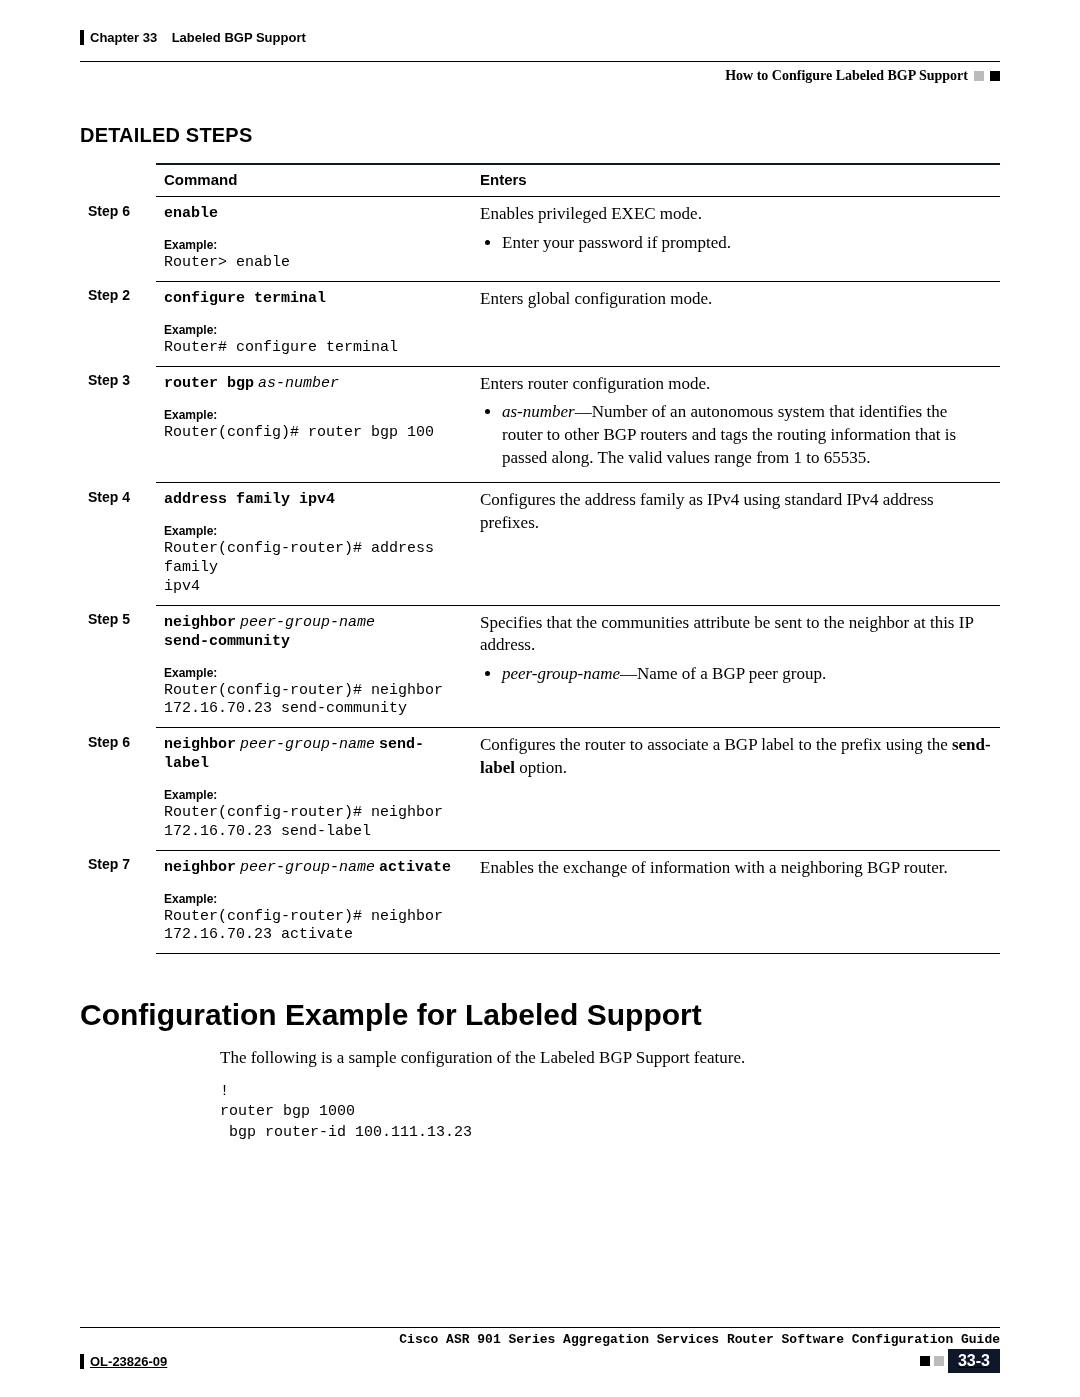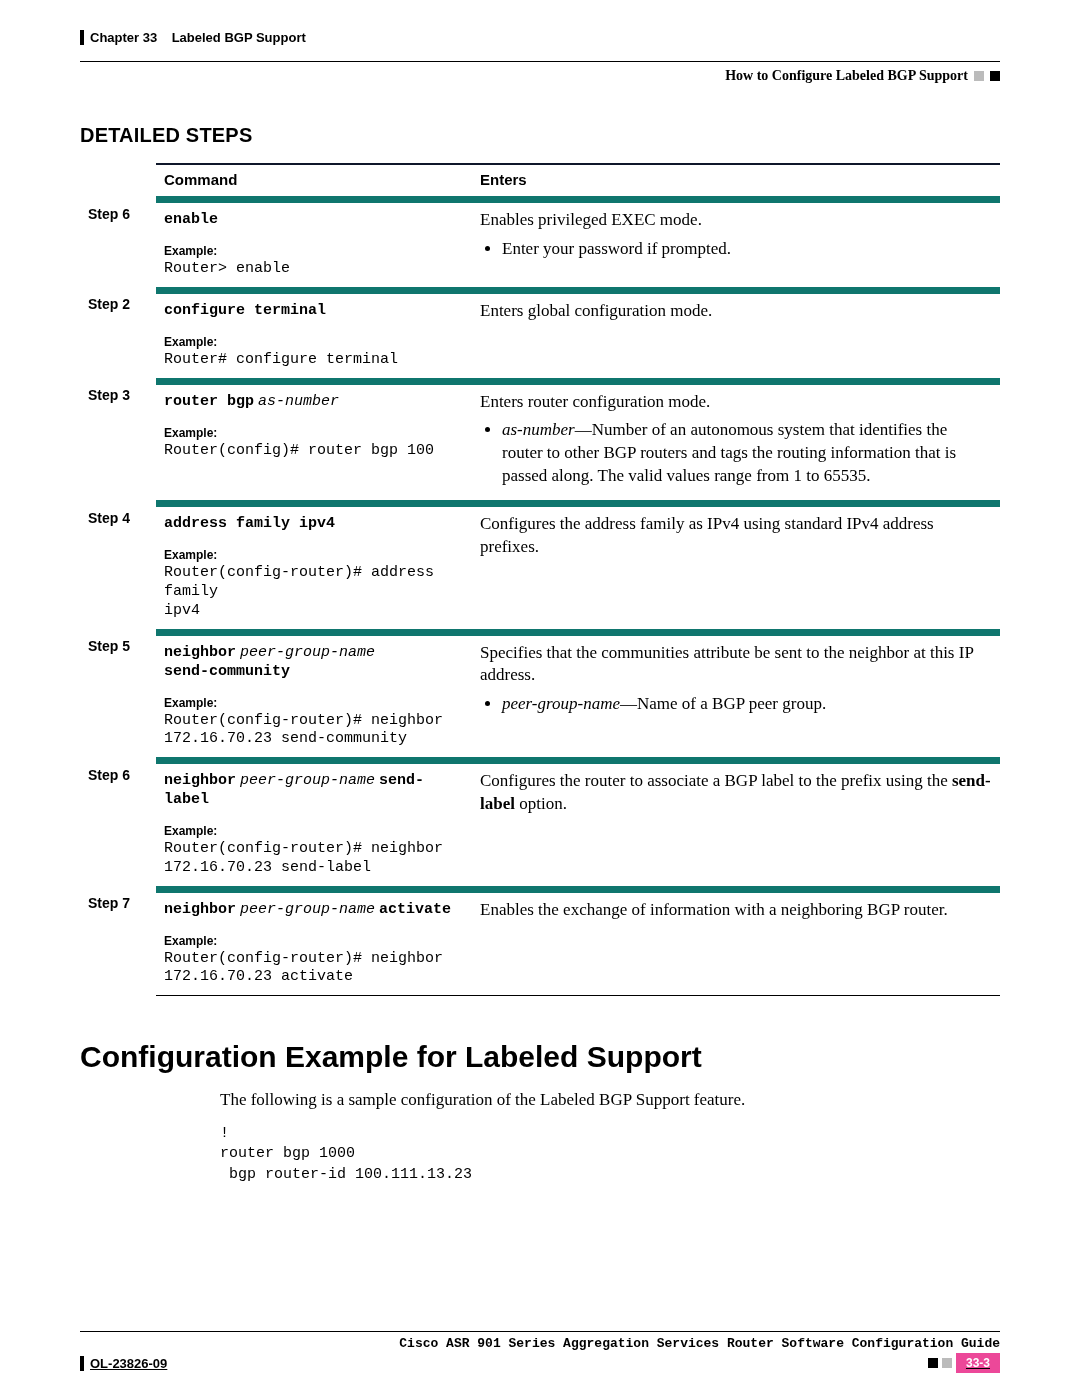--- a/index.html
+++ b/index.html
@@ -57,21 +57,21 @@
     font-weight: bold;
     letter-spacing: 0.2px;
     margin: 0 0 16px 0;
   }
   table.steps {
     width: 100%;
     border-collapse: collapse;
     font-size: 16px;
   }
   table.steps th, table.steps td {
-    border-top: 7px solid #0f766e;
+    border-top: 1px solid #0f766e;
     border-bottom: 1px solid #000;
     padding: 6px 8px 8px 8px;
     vertical-align: top;
     text-align: left;
   }
   table.steps thead th {
     font-family: Arial, Helvetica, sans-serif;
     font-weight: bold;
     font-size: 15px;
     border-top: 2px solid #0f172a;
@@ -148,25 +148,25 @@
     text-decoration: underline;
   }
   .footer-bottom .doc-id {
     font-family: Arial, Helvetica, sans-serif;
     font-weight: bold;
     font-size: 13px;
     border-left: 4px solid #000;
     padding-left: 6px;
   }
   .footer-bottom .page-num {
-    background: #ec4899;
+    background: #0f172a;
     color: #fff;
     font-family: Arial, Helvetica, sans-serif;
     font-weight: bold;
-    font-size: 12px;
+    font-size: 16px;
     padding: 3px 10px;
   }
   .footer-bottom .decor-pair { display:flex; }
   .footer-bottom .decor {
     width:10px; height:10px; margin-right:4px;
   }
   .footer-bottom .decor.dark { background:#000; }
   .footer-bottom .decor.light { background:#bbb; }
 </style>
 </head>

